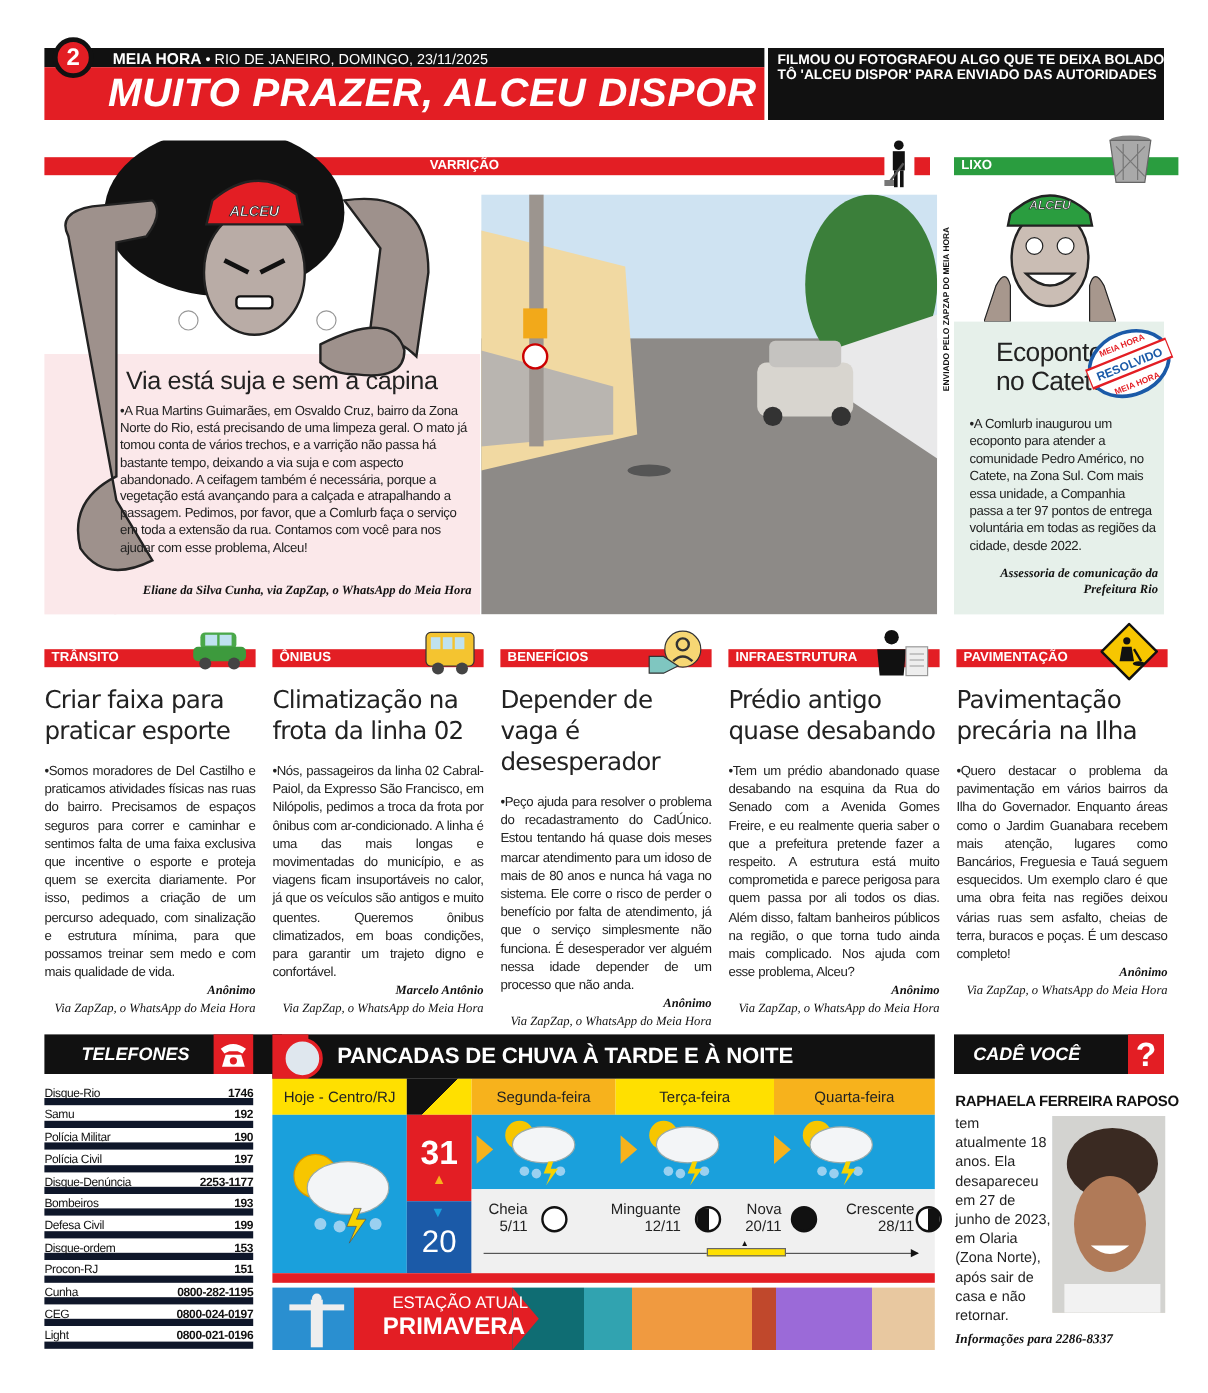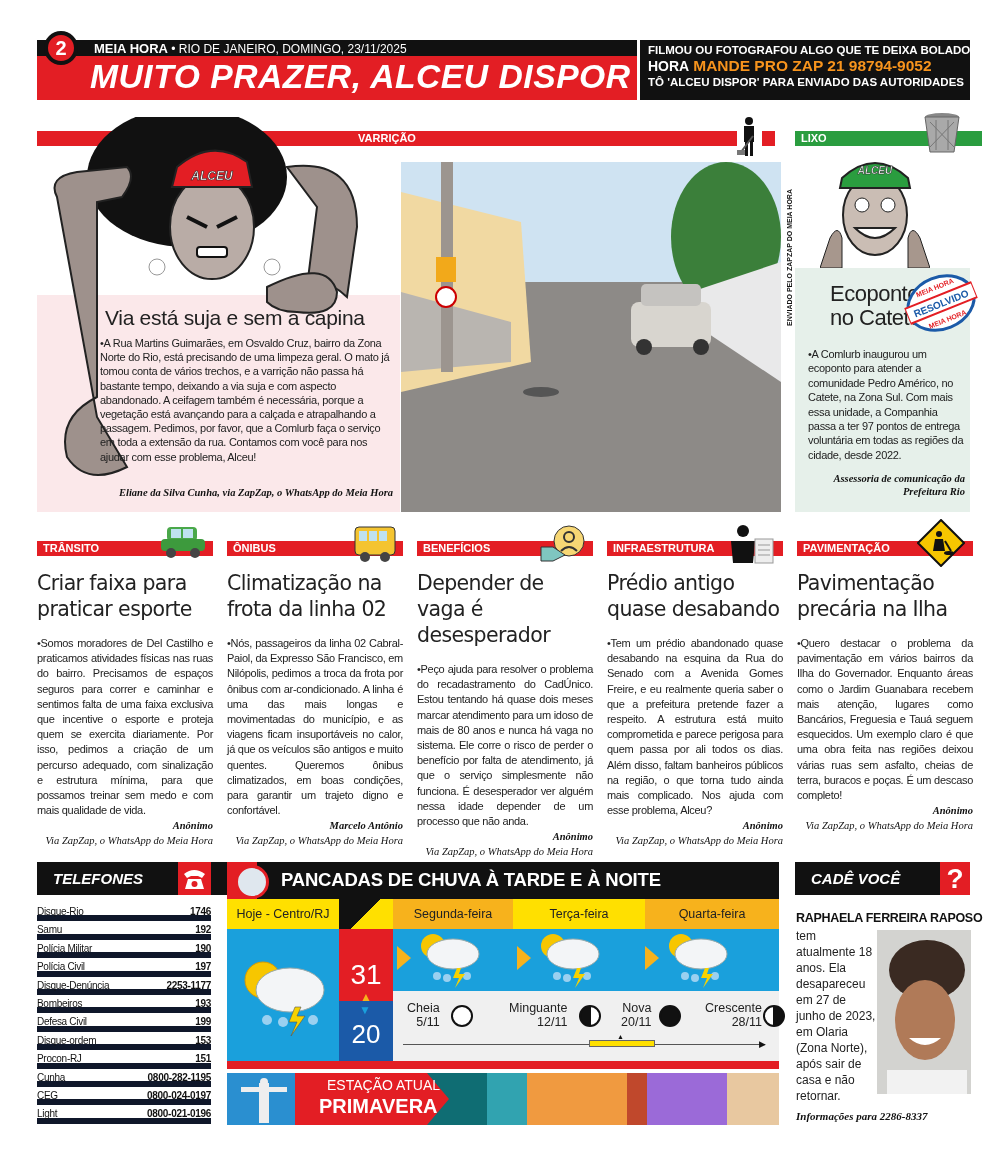--- a/index.html
+++ b/index.html
@@ -39,34 +39,34 @@
 #stamp{left:905px;top:275px;width:72px;height:56px;transform:rotate(-22deg)}
 
 .col{position:absolute;top:541px;width:176px}
 .col .secbar{width:176px}
 .col .title{margin-top:14px;font-family:"DejaVu Sans",sans-serif;font-size:20.5px;line-height:26px;color:#222;letter-spacing:-0.6px}
 .col .body{margin-top:14px;font-size:11px;line-height:15.2px;color:#222;letter-spacing:-0.3px;text-align:justify}
 .col .sig{text-align:right;font-family:"Liberation Serif",serif;font-style:italic;font-size:10.5px;line-height:15px}
 .col .sig b{font-weight:bold}
 .col .icon{position:absolute;right:6px;top:-16px}
 
-#tel-head{left:37px;top:862px;width:198px;height:33px;background:#111;color:#fff;font-weight:900;font-style:italic;font-size:15px;line-height:33px;padding-left:16px}
+#tel-head{left:37px;top:862px;width:198px;height:33px;background:#111;color:#fff;font-weight:900;font-style:italic;font-size:15px;line-height:33px;padding-left:31px}
 #tel-icon{left:178px;top:862px;width:33px;height:33px;background:#e31e24}
 #tel-list{left:37px;top:903px;width:174px}
 .tel-row{display:flex;justify-content:space-between;font-size:10px;height:18.4px;line-height:18px;border-bottom:6px solid #0f172a;letter-spacing:-0.3px}
 .tel-row span:last-child{font-weight:bold}
 
 #wx{left:227px;top:862px;width:552px;height:208px}
 #wx-head{left:0;top:0;width:552px;height:37px;background:#111}
 #wx-head-text{left:54px;top:7px;color:#fff;font-size:18.5px;font-weight:bold;white-space:nowrap;letter-spacing:-0.2px}
 #wx-dot{left:8px;top:3px;width:34px;height:34px;border-radius:50%;background:#dfe7ee;border:3px solid #e31e24}
 #wx-red-left{left:0;top:0;width:30px;height:37px;background:#e31e24}
 .wx-day{position:absolute;top:37px;height:30px;font-size:12.5px;text-align:center;line-height:30px;color:#222}
 .wx-panel{position:absolute;background:#1aa0dc}
-#wx-hi{left:112px;top:67px;width:54px;height:72px;background:#e31e24;color:#fff;font-size:28px;font-weight:400;text-align:center;padding-top:30px}
+#wx-hi{left:112px;top:67px;width:54px;height:72px;background:#e31e24;color:#fff;font-size:28px;font-weight:700;text-align:center;padding-top:16px}
 #wx-lo{left:112px;top:139px;width:54px;height:60px;background:#1b5aa8;color:#fff;font-size:26px;text-align:center;padding-top:18px}
 #wx-moon{left:166px;top:129px;width:386px;height:70px;background:#f0f0f0}
 .moon{position:absolute;top:10px;font-size:12.5px;line-height:14px;text-align:right;color:#222}
 .moon .disc{position:absolute;top:4px;width:22px;height:22px;border-radius:50%;border:2px solid #111;background:#fff}
 #wx-bottom-red{left:0;top:199px;width:552px;height:8px;background:#e31e24}
 #season{left:227px;top:1073px;width:552px;height:52px;overflow:hidden;background:linear-gradient(90deg,#2a8fd0 0 68px,#e31e24 68px 200px,#0f6d73 200px 260px,#31a3b0 260px 300px,#f09a40 300px 400px,#c0482c 400px 420px,#9b6ad8 420px 500px,#e8c8a0 500px)}
 #season-l1{left:100px;top:4px;color:#fff;font-size:14px;white-space:nowrap}
 #season-l2{left:92px;top:22px;color:#fff;font-size:20px;font-weight:900;white-space:nowrap}
 
 #cade-head{left:795px;top:862px;width:175px;height:33px;background:#111;color:#fff;font-weight:900;font-style:italic;font-size:15px;line-height:33px;padding-left:16px}
@@ -79,21 +79,20 @@
 </head>
 <body>
 
 <div class="abs" id="hdr-black"></div>
 <div class="abs" id="hdr-red"></div>
 <div class="abs" id="page-num">2</div>
 <div class="abs" id="paper-line"><b>MEIA HORA</b> <span>• RIO DE JANEIRO, DOMINGO, 23/11/2025</span></div>
 <div class="abs" id="page-title">MUITO PRAZER, ALCEU DISPOR</div>
 <div class="abs" id="promo">
   <div class="l1">FILMOU OU FOTOGRAFOU ALGO QUE TE DEIXA BOLADO?</div>
-  <div class="l2"><span class="hora">HORA</span><span>MANDE PRO ZAP 21 98794-9052</span></div>
   <div class="l3">TÔ 'ALCEU DISPOR' PARA ENVIADO DAS AUTORIDADES</div>
 </div>
 
 <div class="abs secbar" id="bar-varricao">VARRIÇÃO</div>
 <div class="abs secbar" id="bar-varricao2"></div>
 <svg class="abs" style="left:735px;top:116px" width="28" height="42">
   <circle cx="14" cy="5" r="4" fill="#111"></circle>
     <rect x="9" y="10" width="10" height="16" fill="#111"></rect>
     <rect x="10" y="26" width="3" height="14" fill="#111"></rect>
     <rect x="15" y="26" width="3" height="14" fill="#111"></rect>

